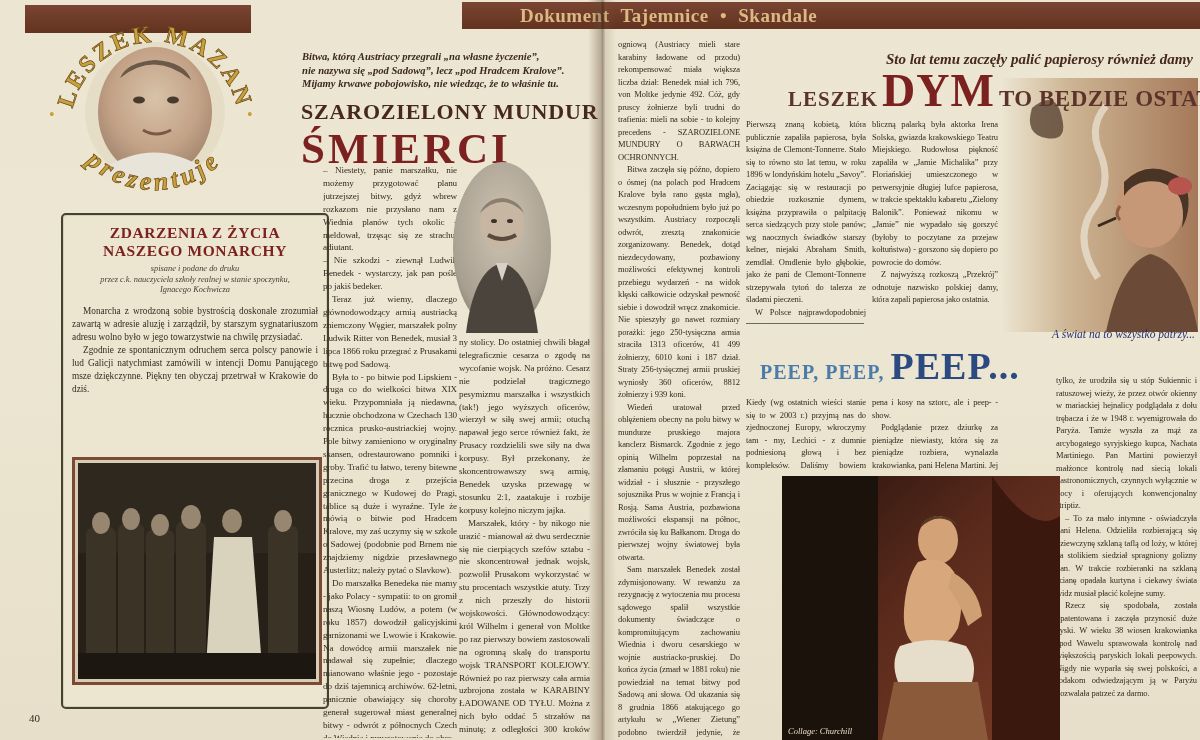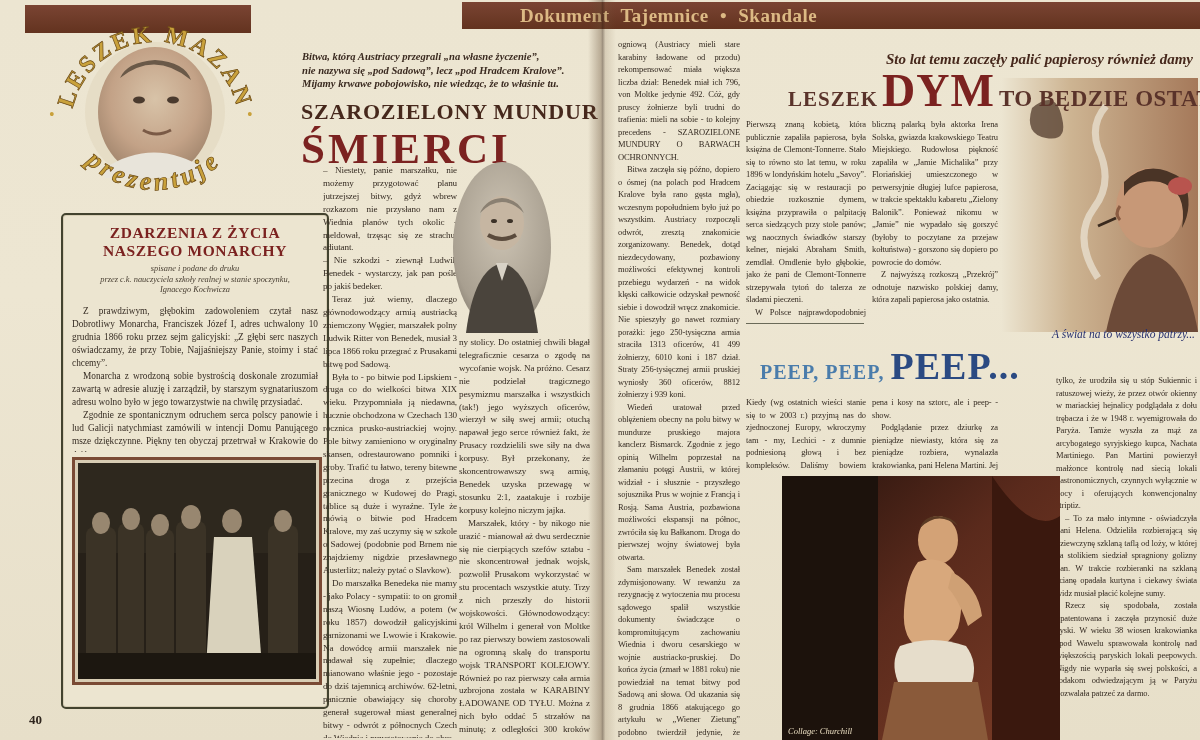--- a/index.html
+++ b/index.html
@@ -25,21 +25,21 @@
   .col p{margin:0;text-indent:9px;}
   .col p.nt{text-indent:0;}
   
   .mbox{border:2px solid #43432f;border-radius:5px;background:#ece5d0;
     box-shadow:0 0 0 1px #d8cfb6 inset;}
   .mbox-title{font-size:15.5px;line-height:17.5px;font-weight:bold;color:#7b2220;text-align:center;letter-spacing:.6px;}
   .mbox-credit{font-size:8.4px;line-height:10.5px;font-style:italic;text-align:center;color:#4a4034;}
   .mbox-sub{font-size:14.5px;font-style:italic;font-weight:bold;text-align:center;color:#2c241c;letter-spacing:.3px;}
   .mbox-body{font-size:9.3px;line-height:13.1px;text-align:justify;}
   .mbox-body p{margin:0;text-indent:11px;}
-  .pagenum{font-size:13px;font-weight:bold;color:#2f261e;}
+  .pagenum{font-size:11px;font-weight:normal;color:#2f261e;}
   
   .dym-lede{font-size:15px;font-style:italic;font-weight:bold;color:#46281c;text-align:right;}
   .hl-kiedy{font-size:21px;font-weight:bold;color:#5a332a;letter-spacing:1px;}
   .hl-dym{font-size:46px;font-weight:bold;color:#7b2220;letter-spacing:1px;}
   .hl-rest{font-size:23px;font-weight:bold;color:#5a332a;letter-spacing:.5px;}
   .rule{background:#6a6a58;height:1px;}
   
   .aswiat{font-size:11.5px;font-style:italic;font-weight:normal;color:#27306e;text-align:right;}
   .peep-small{font-size:20px;font-weight:bold;color:#4a7cab;letter-spacing:1px;}
   .peep-big{font-size:38px;font-weight:bold;color:#2b4a82;letter-spacing:1px;}
@@ -92,21 +92,20 @@
   <div class="abs t1" style="left:301px;top:99px;">SZAROZIELONY MUNDUR</div>
   <div class="abs t2" style="left:301px;top:124px;">ŚMIERCI</div>
 
   <div class="abs mbox" style="left:33px;top:213px;width:268px;height:496px;box-sizing:border-box;padding:9px 9px 0 9px;margin-left:28px;">
     <div class="mbox-title">ZDARZENIA Z ŻYCIA</div>
     <div class="mbox-title">NASZEGO MONARCHY</div>
     <div class="mbox-credit" style="margin-top:5px;">spisane i podane do druku</div>
     <div class="mbox-credit">przez c.k. nauczyciela szkoły realnej w stanie spoczynku,</div>
     <div class="mbox-credit">Ignacego Kochwicza</div>
     <div class="mbox-body" style="margin-top:9px;height:147px;overflow:hidden;">
-      <p>Z prawdziwym, głębokim zadowoleniem czytał nasz Dobrotliwy Monarcha, Franciszek Józef I, adres uchwalony 10 grudnia 1866 roku przez sejm galicyjski: „Z głębi serc naszych oświadczamy, że przy Tobie, Najjaśniejszy Panie, stoimy i stać chcemy”.</p>
       <p>Monarcha z wrodzoną sobie bystrością doskonale zrozumiał zawartą w adresie aluzję i zarządził, by starszym sygnatariuszom adresu wolno było w jego towarzystwie na chwilę przysiadać.</p>
       <p>Zgodnie ze spontanicznym odruchem serca polscy panowie i lud Galicji natychmiast zamówili w intencji Domu Panującego msze dziękczynne. Piękny ten obyczaj przetrwał w Krakowie do dziś.</p>
     </div>
     
     <svg width="250" height="228" style="margin-top:5px;">
       <rect x="0" y="0" width="250" height="228" fill="#7a4a34"></rect>
       <rect x="3" y="3" width="244" height="222" fill="#d8cdb4"></rect>
       <rect x="6" y="6" width="238" height="216" fill="#262018"></rect>
       <rect x="6" y="6" width="238" height="90" fill="#2e281e"></rect>
       <g fill="#3b3326">

